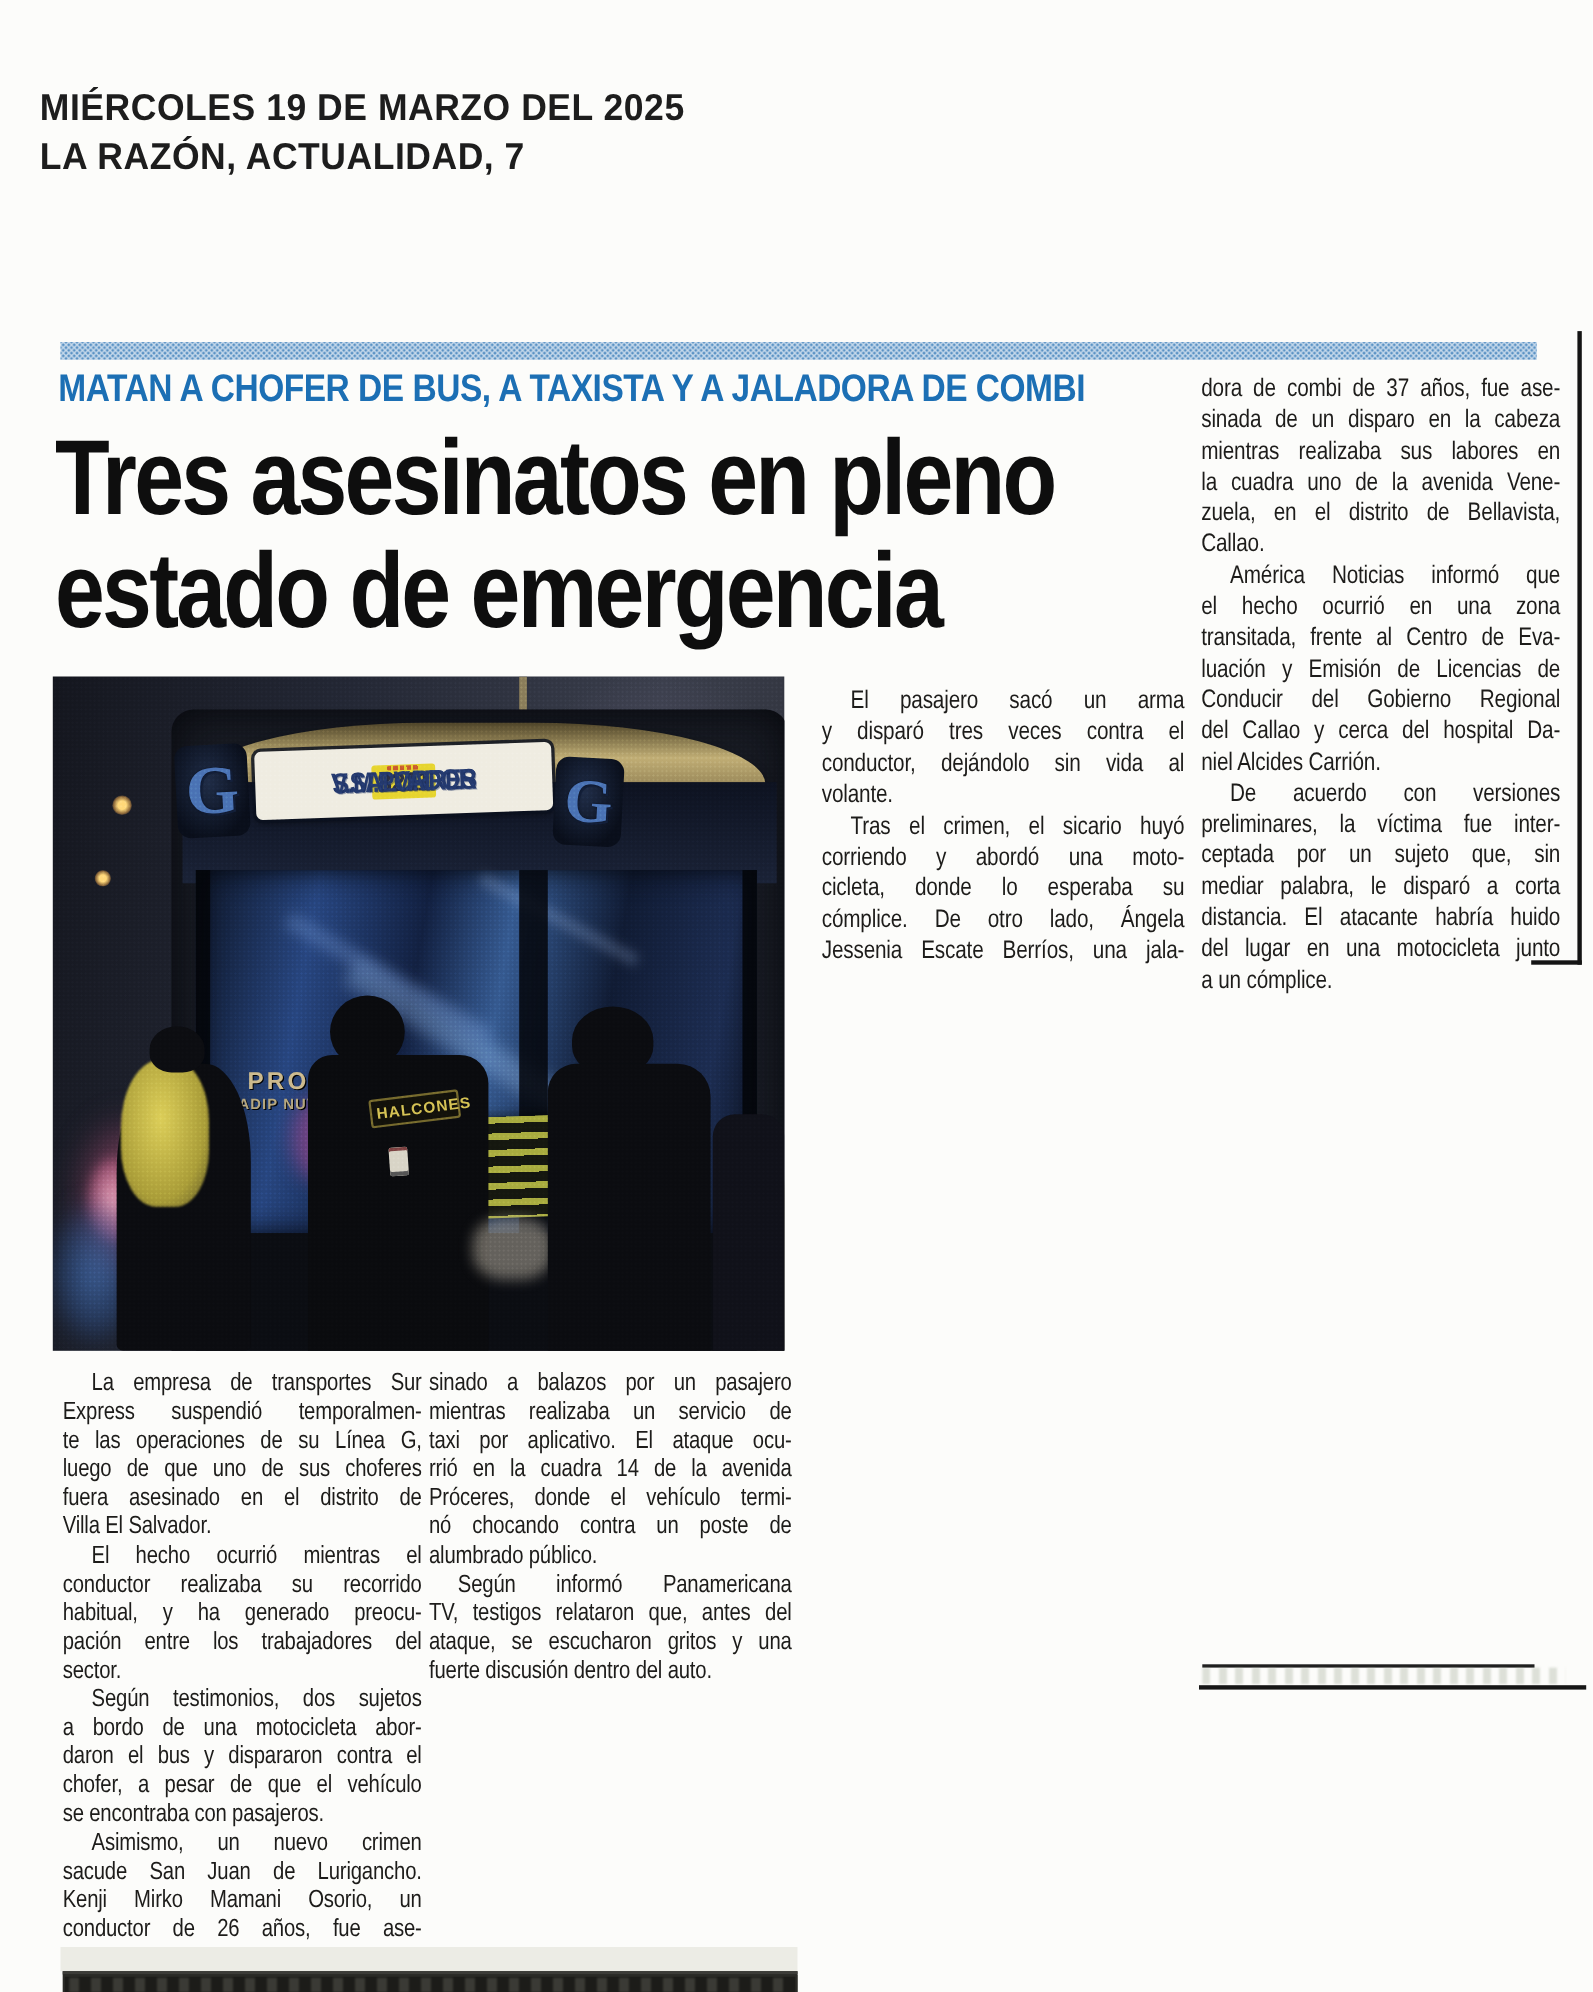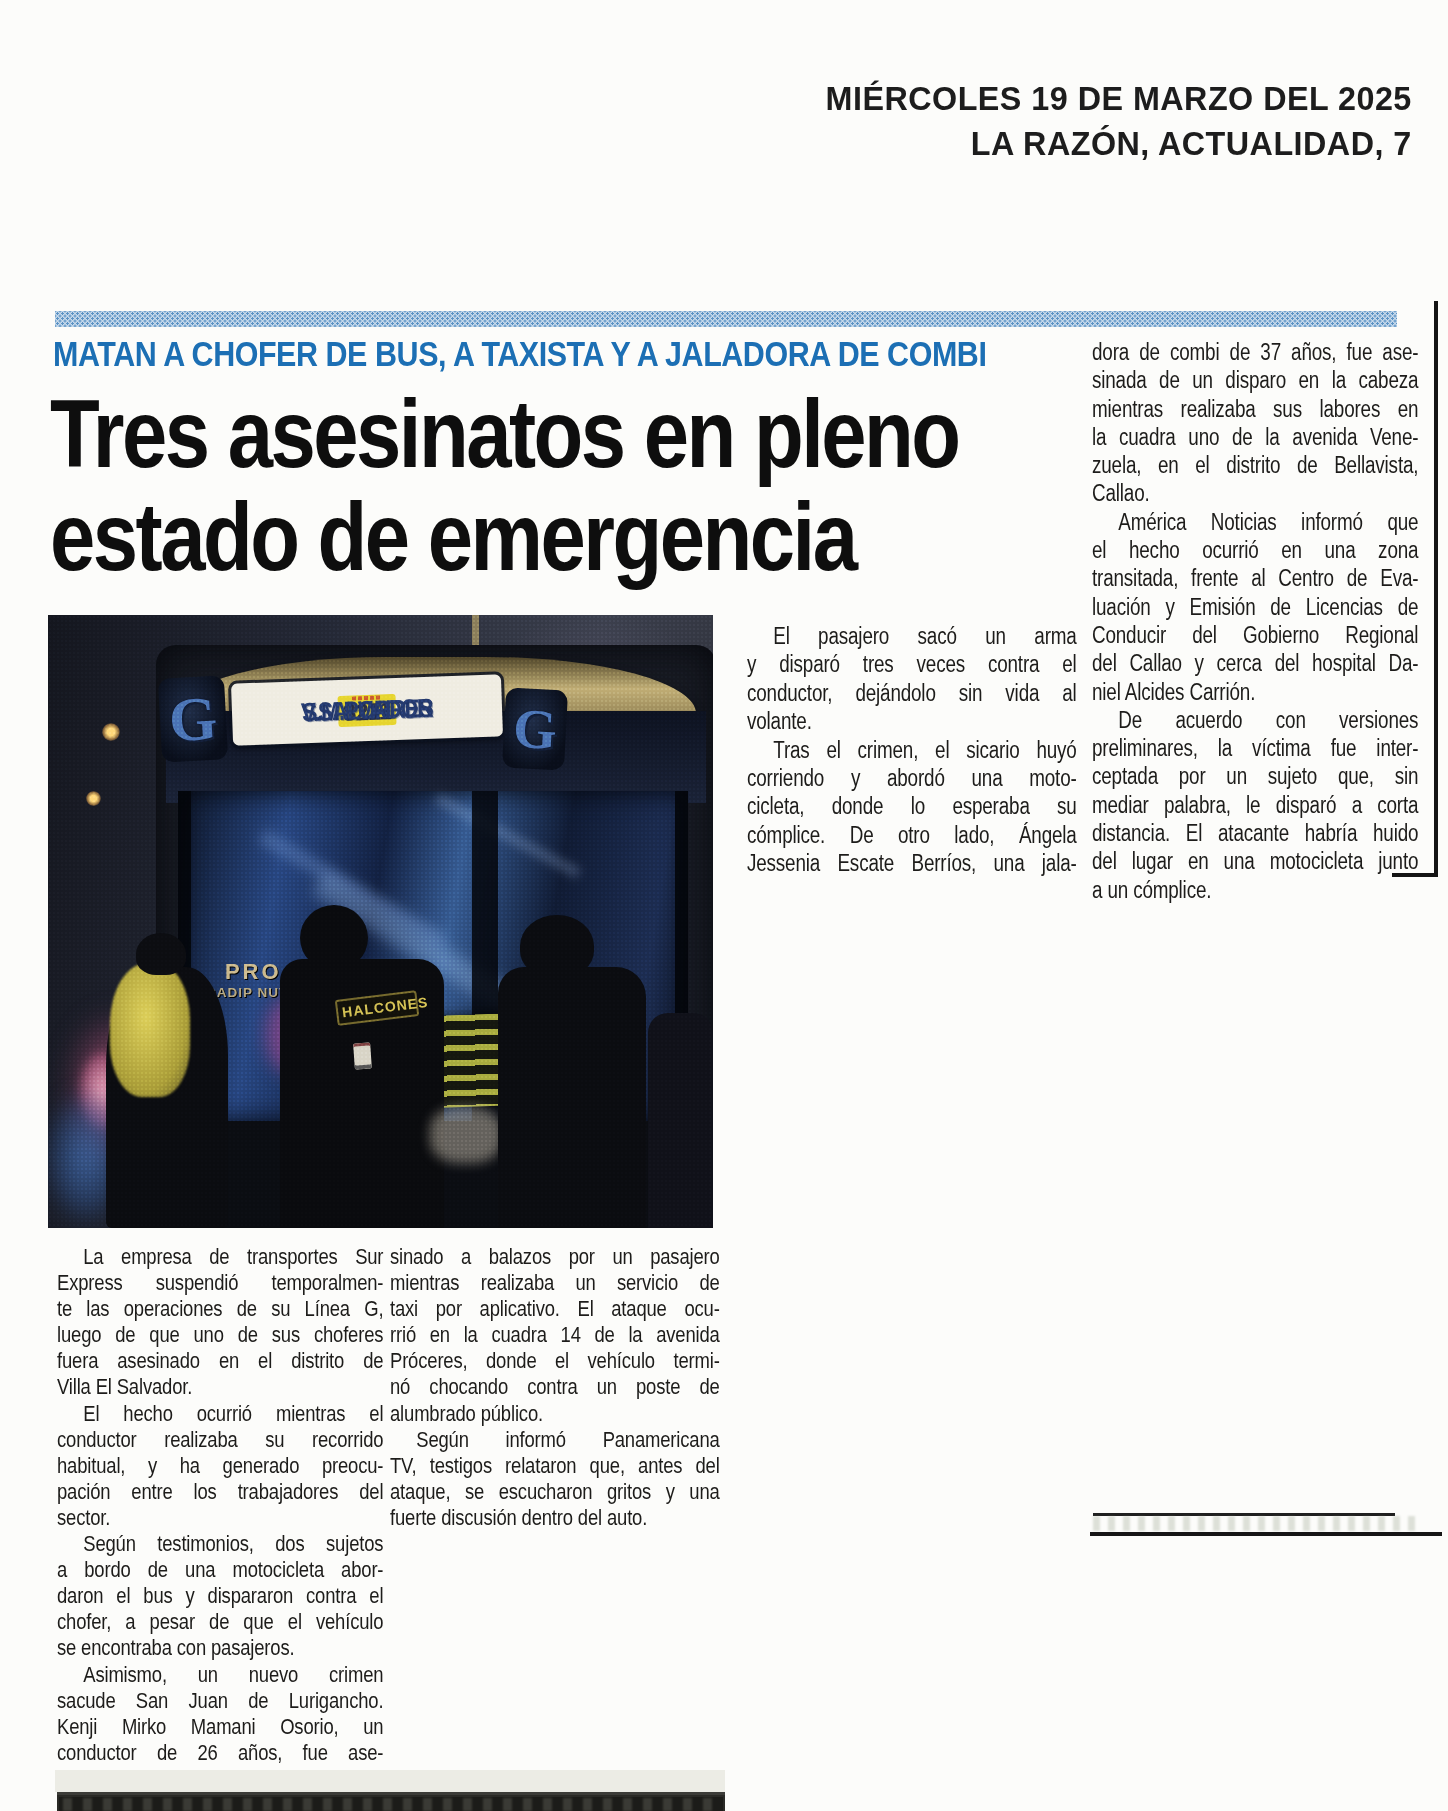--- a/index.html
+++ b/index.html
@@ -1,20 +1,20 @@
 <!DOCTYPE html>
 <html><head>
 <meta charset="utf-8">
 <style>
   html,body{margin:0;padding:0;}
   body{background:#ffffff;font-family:"Liberation Sans",sans-serif;}
   .page{position:relative;width:1448px;height:1811px;background:#fcfcfa;overflow:hidden;}
 
   
-  .masthead{position:absolute;left:0;top:76px;width:100%;text-align:right;color:#1d1d1d;}
+  .masthead{position:absolute;left:0;top:76px;width:100%;text-align:left;color:#1d1d1d;}
   .dateline,.publine{font-size:34px;font-weight:700;letter-spacing:.5px;line-height:45px;transform:scaleX(.95);}
 
   
   .bluebar{position:absolute;left:55px;top:311px;width:1342px;height:16px;
     background-color:#c6d9eb;
     background-image:radial-gradient(#5a92c4 1.2px,transparent 1.4px),radial-gradient(#5a92c4 1.2px,transparent 1.4px);
     background-size:5px 5px;background-position:0 0,2.5px 2.5px;}
   .kicker{position:absolute;left:53px;top:334px;width:1150px;font-size:35px;font-weight:700;
     color:#1c6fb4;letter-spacing:-.5px;transform:scaleX(.87);transform-origin:top left;white-space:nowrap;}
   .headline{position:absolute;left:50px;top:382px;margin:0;width:1250px;font-size:97px;line-height:103px;
@@ -103,21 +103,21 @@
     background:linear-gradient(100deg,#0d1526 0%,#27457e 20%,#122040 38%,#35598f 52%,#101b33 70%,#1c2c50 88%,#0c1322 100%);
     box-shadow:inset 0 0 26px #04060c;}
   .ws-streak1{left:120px;top:150px;width:270px;height:26px;background:rgba(150,190,240,.35);filter:blur(7px);transform:rotate(32deg);}
   .ws-streak2{left:70px;top:90px;width:210px;height:15px;background:rgba(120,160,220,.32);filter:blur(6px);transform:rotate(30deg);}
   .ws-streak3{left:250px;top:40px;width:160px;height:10px;background:rgba(170,200,245,.25);filter:blur(5px);transform:rotate(28deg);}
   .ws-magenta{left:88px;top:206px;width:48px;height:76px;border-radius:50%;background:rgba(176,72,146,.55);filter:blur(9px);}
   .ws-pillar{left:294px;top:0;width:26px;height:330px;background:rgba(4,7,13,.88);}
   .ws-edge-l{left:0;top:0;width:13px;height:330px;background:rgba(3,5,10,.9);}
   .ws-edge-r{left:497px;top:0;width:13px;height:330px;background:rgba(3,5,10,.9);}
   .decal{left:158px;top:344px;text-align:center;color:#cbb98c;}
-  .decal .d1{position:static;display:block;font-size:22px;font-weight:700;letter-spacing:3px;text-shadow:1px 1px 0 #000;}
+  .decal .d1{position:static;display:block;font-size:22px;font-weight:700;letter-spacing:3px;text-shadow:1px 1px 0 #000;margin-top:11px;}
   .decal .d2{position:static;display:block;font-size:13.5px;font-weight:700;letter-spacing:1px;color:#b5a67e;text-shadow:1px 1px 0 #000;}
 
   .front-panel{left:130px;top:506px;width:510px;height:107px;background:#0b0d12;}
   .grille{left:365px;top:400px;width:96px;height:92px;border-radius:6px;transform:rotate(-2deg);
     background:repeating-linear-gradient(180deg,#a8ab3f 0 6px,#15170f 6px 15px);box-shadow:0 0 12px rgba(0,0,0,.7);}
   .jacket-label{left:288px;top:380px;width:70px;padding:3px 4px;transform:rotate(-7deg);
     background:rgba(22,20,10,.75);border:2px solid rgba(198,178,74,.55);border-radius:3px;
     font-size:14px;font-weight:700;letter-spacing:1px;color:#d4c153;text-align:center;}
   .idcard{left:306px;top:428px;width:17px;height:26px;background:#d8d4c6;border-radius:2px;
     box-shadow:inset 0 3px 0 #7a4040,inset 0 -4px 0 #555;transform:rotate(-4deg);}

